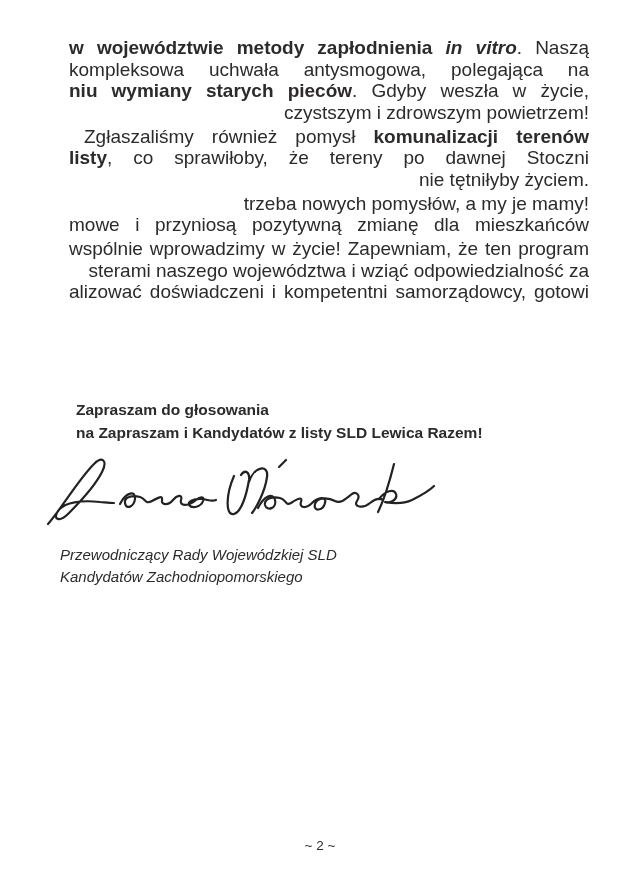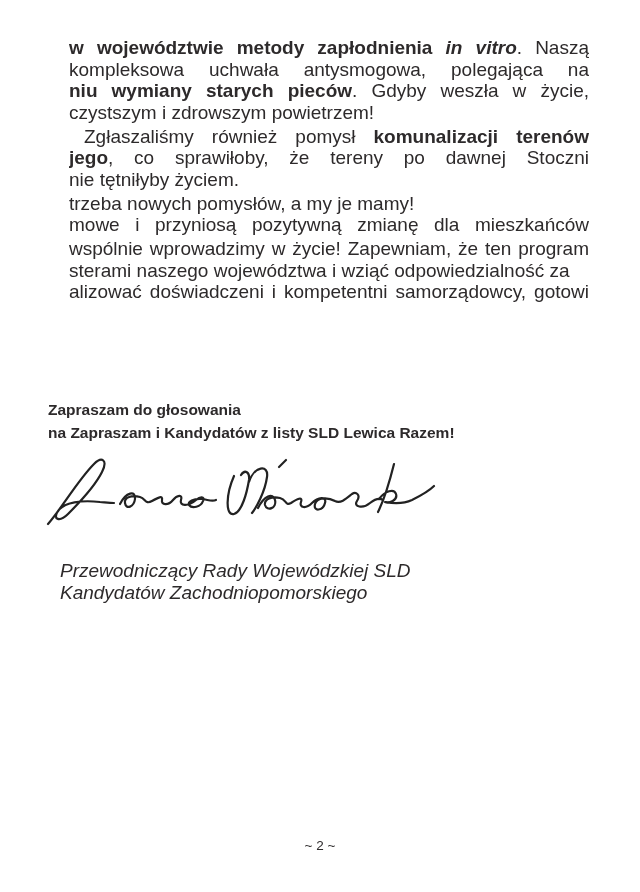--- a/index.html
+++ b/index.html
@@ -11,39 +11,39 @@
     color:#2d2a2b;
     overflow:hidden;
   }
   #paragraphs{
     position:absolute;left:69px;top:37px;width:520px;
     font-size:19px;
   }
   .para{margin:0 0 2.5px 0;}
   .line{
     line-height:21.5px;height:21.5px;overflow:hidden;
-    text-align:left;white-space:normal;
+    text-align:right;white-space:normal;
   }
   .line.just{text-align:justify;text-align-last:justify;}
   .line.indent{text-indent:15px;}
   .b{font-weight:bold;}
   .i{font-style:italic;}
   #cta{
-    position:absolute;left:48px;top:398px;width:540px;
+    position:absolute;left:76px;top:398px;width:540px;
     font-size:15.5px;font-weight:bold;
   }
   #cta .cta-line{line-height:23px;height:23px;}
   #signature{
     position:absolute;left:42px;top:452px;width:400px;height:95px;
   }
   #signature svg{display:block;width:400px;height:95px;}
   #signature path{fill:none;stroke:#222222;stroke-width:2.2;stroke-linecap:round;stroke-linejoin:round;}
   #signoff{
     position:absolute;left:60px;top:544px;width:520px;
-    font-size:19px;font-style:italic;margin-top:16px;
+    font-size:15px;font-style:italic;
   }
   #signoff .signoff-line{line-height:21.5px;height:21.5px;}
   #footer{
     position:absolute;left:0;top:838px;width:640px;
     text-align:center;font-size:13.5px;color:#2d2a2b;
   }
 </style>
 </head>
 <body>
 
@@ -51,21 +51,21 @@
 
   <div id="paragraphs">
       <div class="para">
         <div class="line just"><span class="b">w województwie metody zapłodnienia </span><span class="b i">in vitro</span><span>. Naszą inicjatywą była</span></div>
         <div class="line just"><span>kompleksowa uchwała antysmogowa, polegająca na </span><span class="b">współfinansowa-</span></div>
         <div class="line just"><span class="b">niu wymiany starych pieców</span><span>. Gdyby weszła w życie, oddychalibyśmy</span></div>
         <div class="line"><span>czystszym i zdrowszym powietrzem!</span></div>
       </div>
       <div class="para">
         <div class="line just indent"><span>Zgłaszaliśmy również pomysł </span><span class="b">komunalizacji terenów postocznio-</span></div>
-        <div class="line just"><span class="b">jego</span><span>, co sprawiłoby, że tereny po dawnej Stoczni Szczecińskiej ponow-</span></div>
+        <div class="line just"><span class="b">listy</span><span>, co sprawiłoby, że tereny po dawnej Stoczni Szczecińskiej ponow-</span></div>
         <div class="line"><span>nie tętniłyby życiem.</span></div>
       </div>
       <div class="para">
         <div class="line"><span>trzeba nowych pomysłów, a my je mamy!</span></div>
         <div class="line just"><span>mowe i przyniosą pozytywną zmianę dla mieszkańców regionu. Po-</span></div>
       </div>
       <div class="para">
         <div class="line just"><span>wspólnie wprowadzimy w życie! Zapewniam, że ten program będą re-</span></div>
         <div class="line"><span>sterami naszego województwa i wziąć odpowiedzialność za jego rozwój!</span></div>
         <div class="line just"><span>alizować doświadczeni i kompetentni samorządowcy, gotowi stanąć za</span></div>

